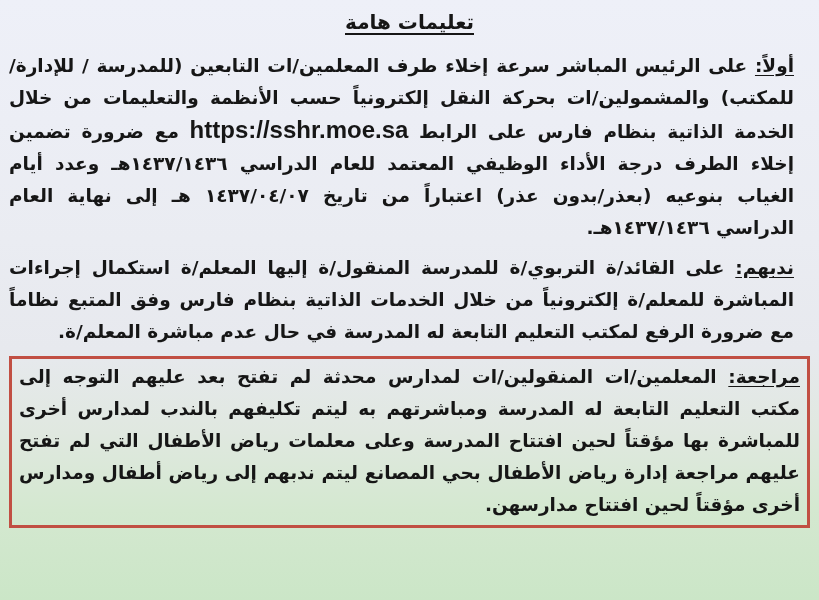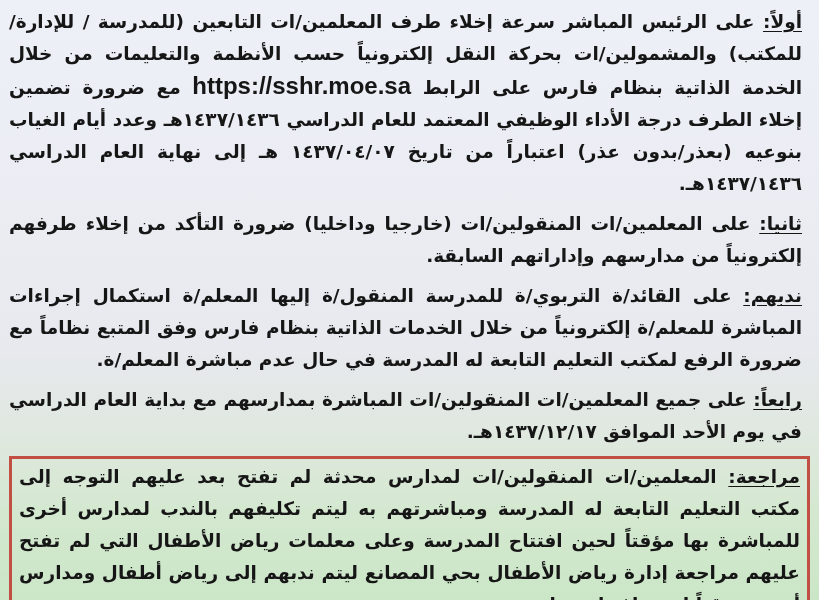--- a/index.html
+++ b/index.html
@@ -28,21 +28,21 @@
   .title {
     text-align: center;
     font-size: 20px;
     text-decoration: underline;
     text-underline-offset: 4px;
     margin: 4px 0 16px 0;
   }
   p.instr {
     font-size: 18.5px;
     line-height: 32px;
-    margin: 0 8px 8px 0;
+    margin: 0 16px 8px 0;
     text-align: justify;
   }
   .lead {
     text-decoration: underline;
     text-underline-offset: 3px;
   }
   .url {
     font-size: 24px;
     font-family: "Liberation Sans", "DejaVu Sans", sans-serif;
     font-weight: bold;
@@ -55,42 +55,35 @@
   }
   .red-box p.instr {
     margin: 0;
   }
 </style>
 </head>
 <body>
 
 <div class="page">
 
+  <div class="title">تعليمات  هامة</div>
 
   <p class="instr">
     <span class="lead">أولاً:</span>
     <span>على الرئيس المباشر سرعة إخلاء طرف المعلمين/ات التابعين (للمدرسة / للإدارة/ للمكتب) والمشمولين/ات بحركة النقل إلكترونياً حسب الأنظمة والتعليمات من خلال الخدمة الذاتية بنظام فارس على الرابط</span>
     <span class="url" dir="ltr">https://sshr.moe.sa</span>
     <span>مع ضرورة تضمين إخلاء الطرف درجة الأداء الوظيفي المعتمد للعام الدراسي ١٤٣٧/١٤٣٦هـ وعدد أيام الغياب بنوعيه (بعذر/بدون عذر) اعتباراً من تاريخ ١٤٣٧/٠٤/٠٧ هـ إلى نهاية العام الدراسي ١٤٣٧/١٤٣٦هـ.</span>
   </p>
 
-  <p class="instr">
-    <span class="lead">ثانيا:</span>
-    <span>على المعلمين/ات المنقولين/ات (خارجيا وداخليا) ضرورة التأكد من إخلاء طرفهم إلكترونياً من مدارسهم وإداراتهم السابقة.</span>
-  </p>
 
   <p class="instr">
     <span class="lead">ندبهم:</span>
     <span>على القائد/ة التربوي/ة للمدرسة المنقول/ة إليها المعلم/ة استكمال إجراءات المباشرة للمعلم/ة إلكترونياً من خلال الخدمات الذاتية بنظام فارس وفق المتبع نظاماً مع ضرورة الرفع لمكتب التعليم التابعة له المدرسة في حال عدم مباشرة المعلم/ة.</span>
   </p>
 
-  <p class="instr">
-    <span class="lead">رابعاً:</span>
-    <span>على جميع المعلمين/ات المنقولين/ات المباشرة بمدارسهم مع بداية العام الدراسي في يوم الأحد الموافق ١٤٣٧/١٢/١٧هـ.</span>
-  </p>
 
   <div class="red-box" style="border-color: rgb(193, 79, 67);">
     <p class="instr">
       <span class="lead">مراجعة:</span>
       <span>المعلمين/ات المنقولين/ات لمدارس محدثة لم تفتح بعد عليهم التوجه إلى مكتب التعليم التابعة له المدرسة ومباشرتهم به ليتم تكليفهم بالندب لمدارس أخرى للمباشرة بها مؤقتاً لحين افتتاح المدرسة وعلى معلمات رياض الأطفال التي لم تفتح عليهم مراجعة إدارة رياض الأطفال بحي المصانع ليتم ندبهم إلى رياض أطفال ومدارس أخرى مؤقتاً لحين افتتاح مدارسهن.</span>
     </p>
   </div>
 
 </div>
 

